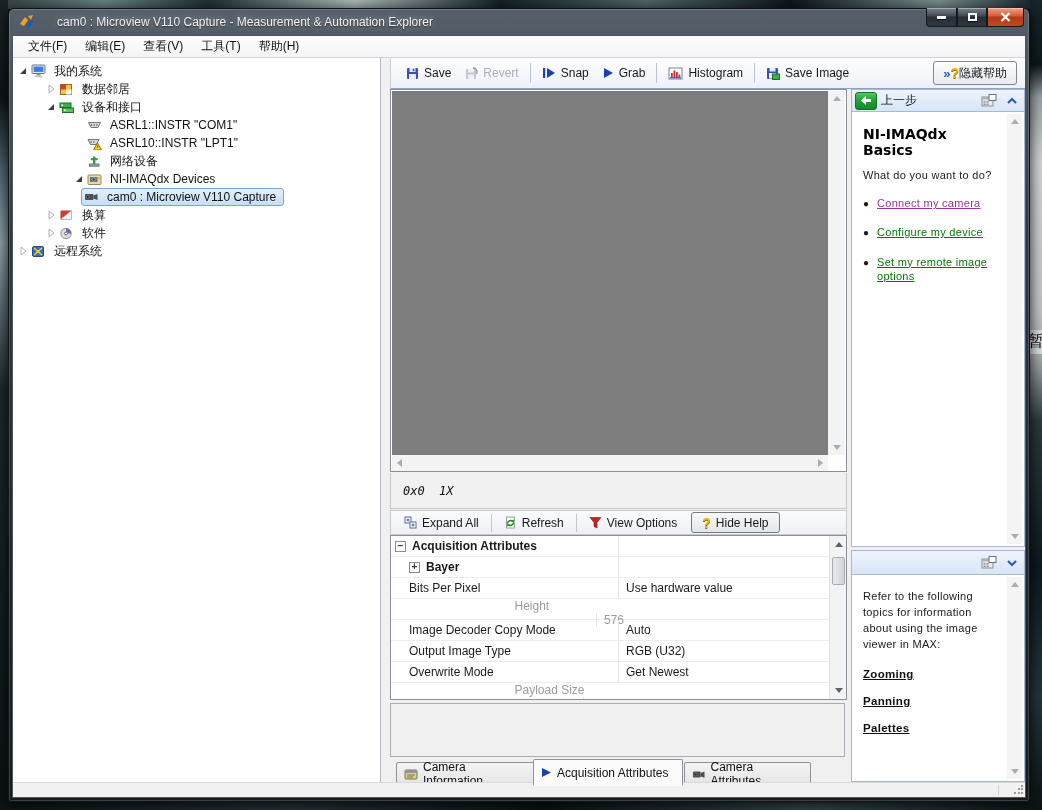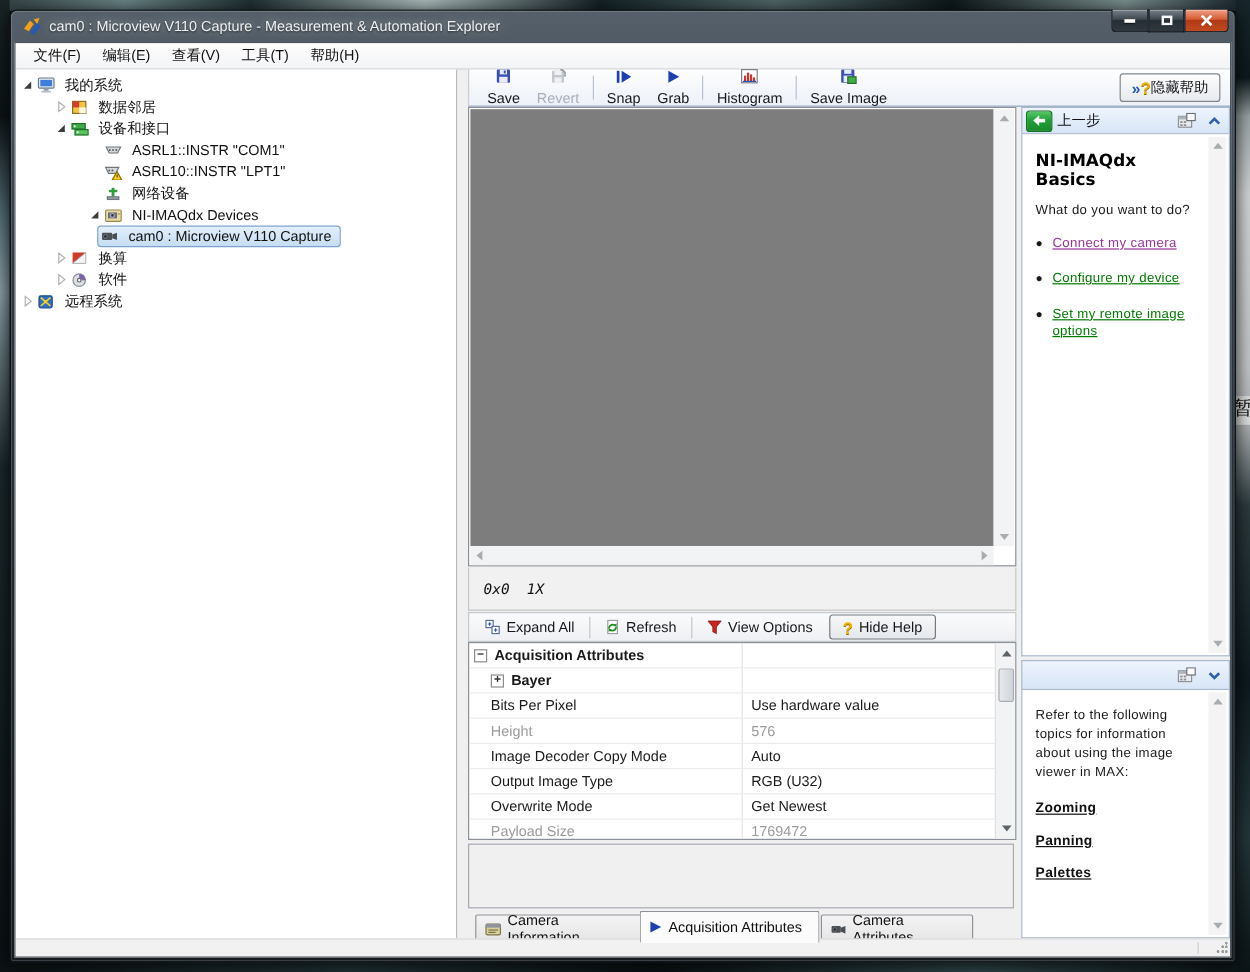--- a/index.html
+++ b/index.html
@@ -20,21 +20,21 @@
     color:#151515; font-size:16px; line-height:22px; overflow:hidden; }
   .bg-partial-char span { display:inline-block; margin-left:-2px; }
 
   
   .window { position:absolute; left:8px; top:8px; width:1022px; height:794px;
     border-radius:6px 6px 3px 3px; border:1px solid #0f1418;
     background:linear-gradient(#55606a,#313a42 28%,#20272d 70%,#161b20);
     box-shadow:0 2px 14px rgba(0,0,0,.85), inset 0 0 0 1px rgba(255,255,255,.16); }
   .titlebar { position:absolute; left:0; top:0; right:0; height:26px; }
   .app-icon { position:absolute; left:10px; top:5px; width:16px; height:16px; }
-  .title-text { position:absolute; left:32px; top:6px; font-size:12px; color:#eef2f5;
+  .title-text { position:absolute; left:48px; top:6px; font-size:12px; color:#eef2f5;
     text-shadow:0 0 7px rgba(255,255,255,.5), 0 1px 2px rgba(0,0,0,.9); white-space:nowrap; }
   .win-controls { position:absolute; top:-1px; right:5px; display:flex; }
   .win-btn { height:19px; border:1px solid #14181d; border-top:none; display:flex; align-items:center; justify-content:center;
     background:linear-gradient(#79828a,#3f484f 45%,#272f36 50%,#30383f); box-shadow:inset 0 1px 0 rgba(255,255,255,.35); }
   .win-btn.min { width:31px; border-radius:0 0 0 4px; }
   .win-btn.restore { width:30px; }
   .win-btn.close { width:37px; border-radius:0 0 4px 0;
     background:linear-gradient(#efa188,#d65b33 45%,#b13a16 50%,#c04a20); }
   .glyph-min { width:9px; height:3px; background:#fff; box-shadow:0 1px 1px rgba(0,0,0,.6); }
   .glyph-restore { width:9px; height:8px; border:2px solid #fff; box-shadow:0 1px 1px rgba(0,0,0,.6); background:transparent; }
@@ -55,21 +55,21 @@
   .ticon { width:20px; height:14px; display:inline-flex; align-items:center; flex:0 0 20px; }
   .tlabel { padding:0 3px; }
   .pl0 { padding-left:2px; } .pl1 { padding-left:30px; } .pl2 { padding-left:58px; } .pl3 { padding-left:52px; }
   .sel-box { display:inline-flex; align-items:center; border:1px solid #7da2ce; border-radius:3px;
     background:linear-gradient(#e3f0fc,#c6ddf3); padding:0 4px 0 2px; height:18px; }
 
   
   .main-toolbar { position:absolute; left:377px; right:0; top:22px; height:31px;
     background:linear-gradient(#fdfefe,#edf1f8); border-bottom:1px solid #8fa2c4; border-left:1px solid #c9ced4;
     display:flex; align-items:center; padding-left:8px; font-size:12px; color:#16181c; }
-  .tb-btn { display:inline-flex; align-items:center; gap:5px; padding:4px 7px;flex-direction:column; }
+  .tb-btn { display:inline-flex; align-items:center; gap:5px; padding:4px 7px; }
   .tb-btn.disabled { color:#a9aebb; }
   .tb-sep { width:1px; height:20px; background:#b9c2d4; margin:0 4px; }
   .hide-help-btn { position:absolute; right:8px; top:3px; height:24px; display:inline-flex; align-items:center; gap:0;
     padding:0 9px; border:1px solid #82878d; border-radius:3px;
     background:linear-gradient(#fdfdfd,#e7eaef); box-shadow:inset 0 1px 0 #fff; }
   .arrow-q::before { content:"»"; color:#2458b3; font-weight:bold; font-size:13px; }
   .qmark::before { content:"?"; color:#f0b400; font-weight:bold; font-size:14px; text-shadow:0 1px 0 #8a6a00; }
 
   
   .center-panel { position:absolute; left:377px; top:53px; width:457px; bottom:15px; }
@@ -99,21 +99,21 @@
   .atb-bordered { border:1px solid #75797e; border-radius:3px; background:linear-gradient(#f8f8f8,#e4e7eb);
     height:21px; margin-left:5px; padding:0 10px; }
 
   .attr-table { position:absolute; left:0; top:446px; width:457px; height:165px; background:#fff;
     border:1px solid #8a8f98; overflow:hidden; }
   .attr-rows { position:absolute; left:0; top:0; right:17px; }
   .arow { height:21px; display:flex; align-items:center; border-bottom:1px solid #ececec; font-size:12px; color:#1a1a1a; }
   .arow .cname { width:227px; display:flex; align-items:center; height:100%; }
   .arow .cval { flex:1; border-left:1px solid #e3e3e3; height:100%; display:flex; align-items:center; padding-left:7px; }
   .arow.group .cname { font-weight:bold; }
-  .arow.disabled { color:#9b9b9b; }
+  .arow.disabled { color:#9b9b9b;flex-direction:column; }
   .expbox { width:11px; height:11px; border:1px solid #8c8c8c; background:#fff; display:inline-flex;
     align-items:center; justify-content:center; font-size:10px; line-height:1; margin-right:6px; color:#333; }
   .expbox.minus::before { content:"−"; margin-top:-1px; }
   .expbox.plus::before { content:"+"; margin-top:-1px; }
   .ind4 { margin-left:4px; } .ind18 { margin-left:18px; }
   .attr-vscroll { position:absolute; right:0; top:0; width:17px; height:163px; background:#f2f3f4; border-left:1px solid #dfe1e4; }
   .attr-thumb { position:absolute; left:2px; top:21px; width:13px; height:28px;
     background:linear-gradient(90deg,#e7eaed,#cfd4d9); border:1px solid #a7acb2; border-radius:2px; }
 
   .desc-box { position:absolute; left:0; top:614px; width:455px; height:54px; background:#f0f0f0; border:1px solid #a7abb2; }

